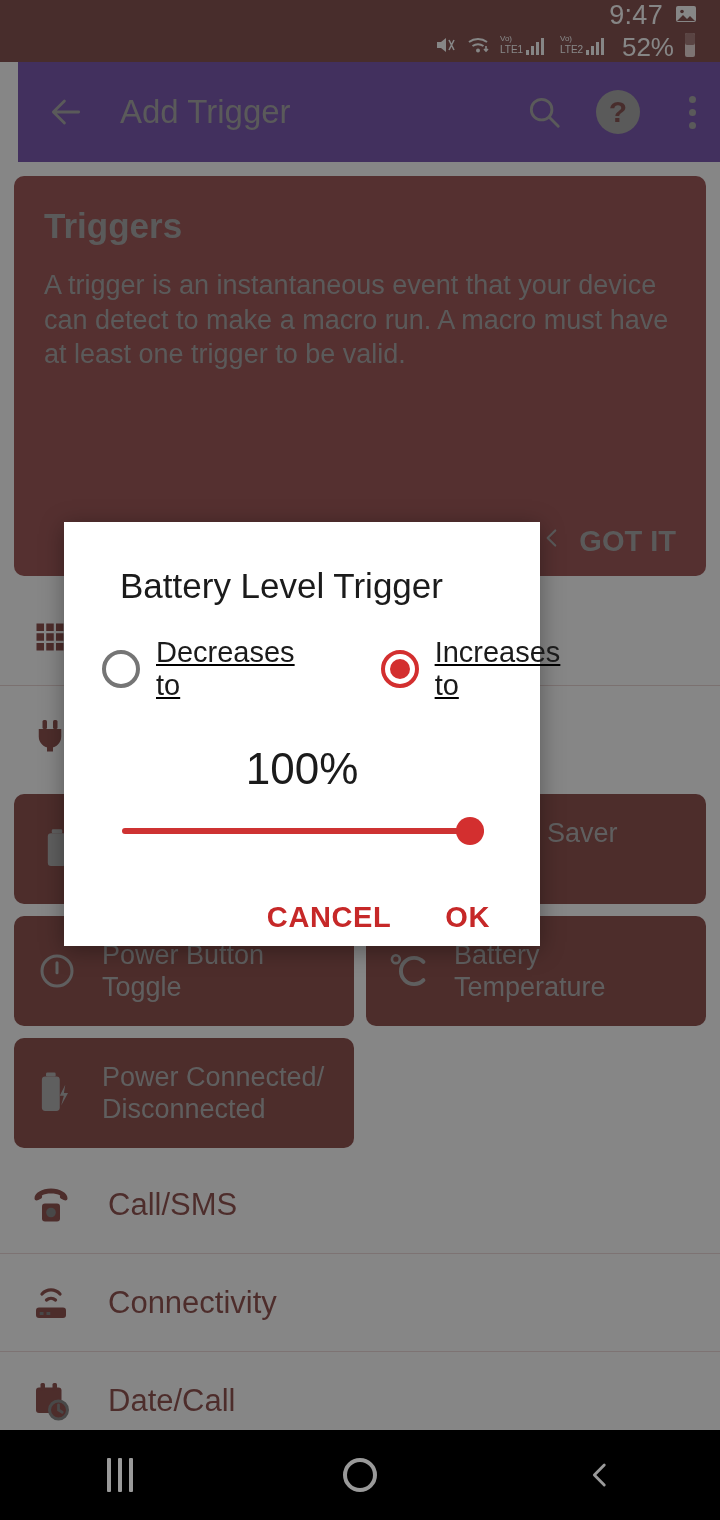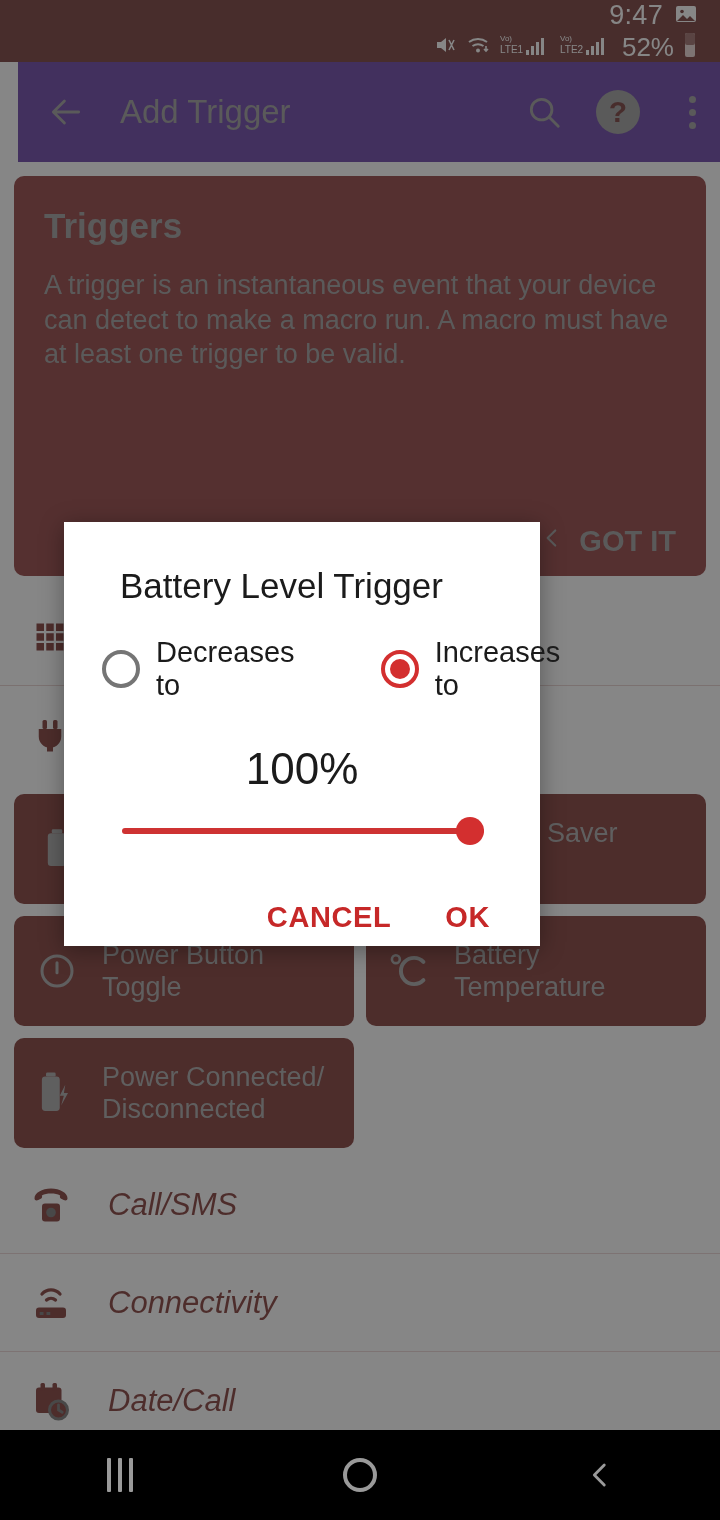--- a/index.html
+++ b/index.html
@@ -90,21 +90,21 @@
     padding:10px 14px 4px 14px;
   }
   .trig-card {
     width:340px; min-height:110px;
     background:#6b1512; border-radius:10px;
     display:flex; align-items:center; padding:0 20px; gap:22px;
   }
   .trig-card .tc-icon { flex:0 0 46px; display:flex; align-items:center; justify-content:center; }
   .trig-card .tc-label { font-size:27px; color:#9a9a9a; line-height:1.2; }
 
-  .list-sec { padding-top:4px;font-style:italic; }
+  .list-sec { padding-top:4px; }
   .list-row {
     height:98px; display:flex; align-items:center; padding:0 22px;
     border-bottom:1px solid rgba(139,30,25,.22);
   }
   .list-icon { width:58px; display:flex; align-items:center; justify-content:center; }
   .list-label { font-size:31px; color:#6b1512; margin-left:28px; }
 
   
   #scrim {
     position:absolute; top:0; left:0; width:720px; height:1430px;
@@ -120,20 +120,21 @@
     background:#ffffff;
     box-shadow:0 4px 22px rgba(0,0,0,.35);
   }
   .dlg-title {
     font-size:35px; color:#1b1b1b; font-weight:400;
     padding:44px 0 0 56px;
   }
   .dlg-radios {
     display:flex; align-items:center;
     padding:30px 0 0 38px;
+    text-decoration:underline;
   }
   .radio-opt { display:flex; align-items:center; gap:16px; }
   .radio-opt.second { margin-left:86px; }
   .radio {
     width:38px;height:38px;border-radius:50%;
     border:4px solid #757575; background:#fff;
     display:flex;align-items:center;justify-content:center;
     flex:0 0 38px;
   }
   .radio.checked { border-color:#d32f2f; }

